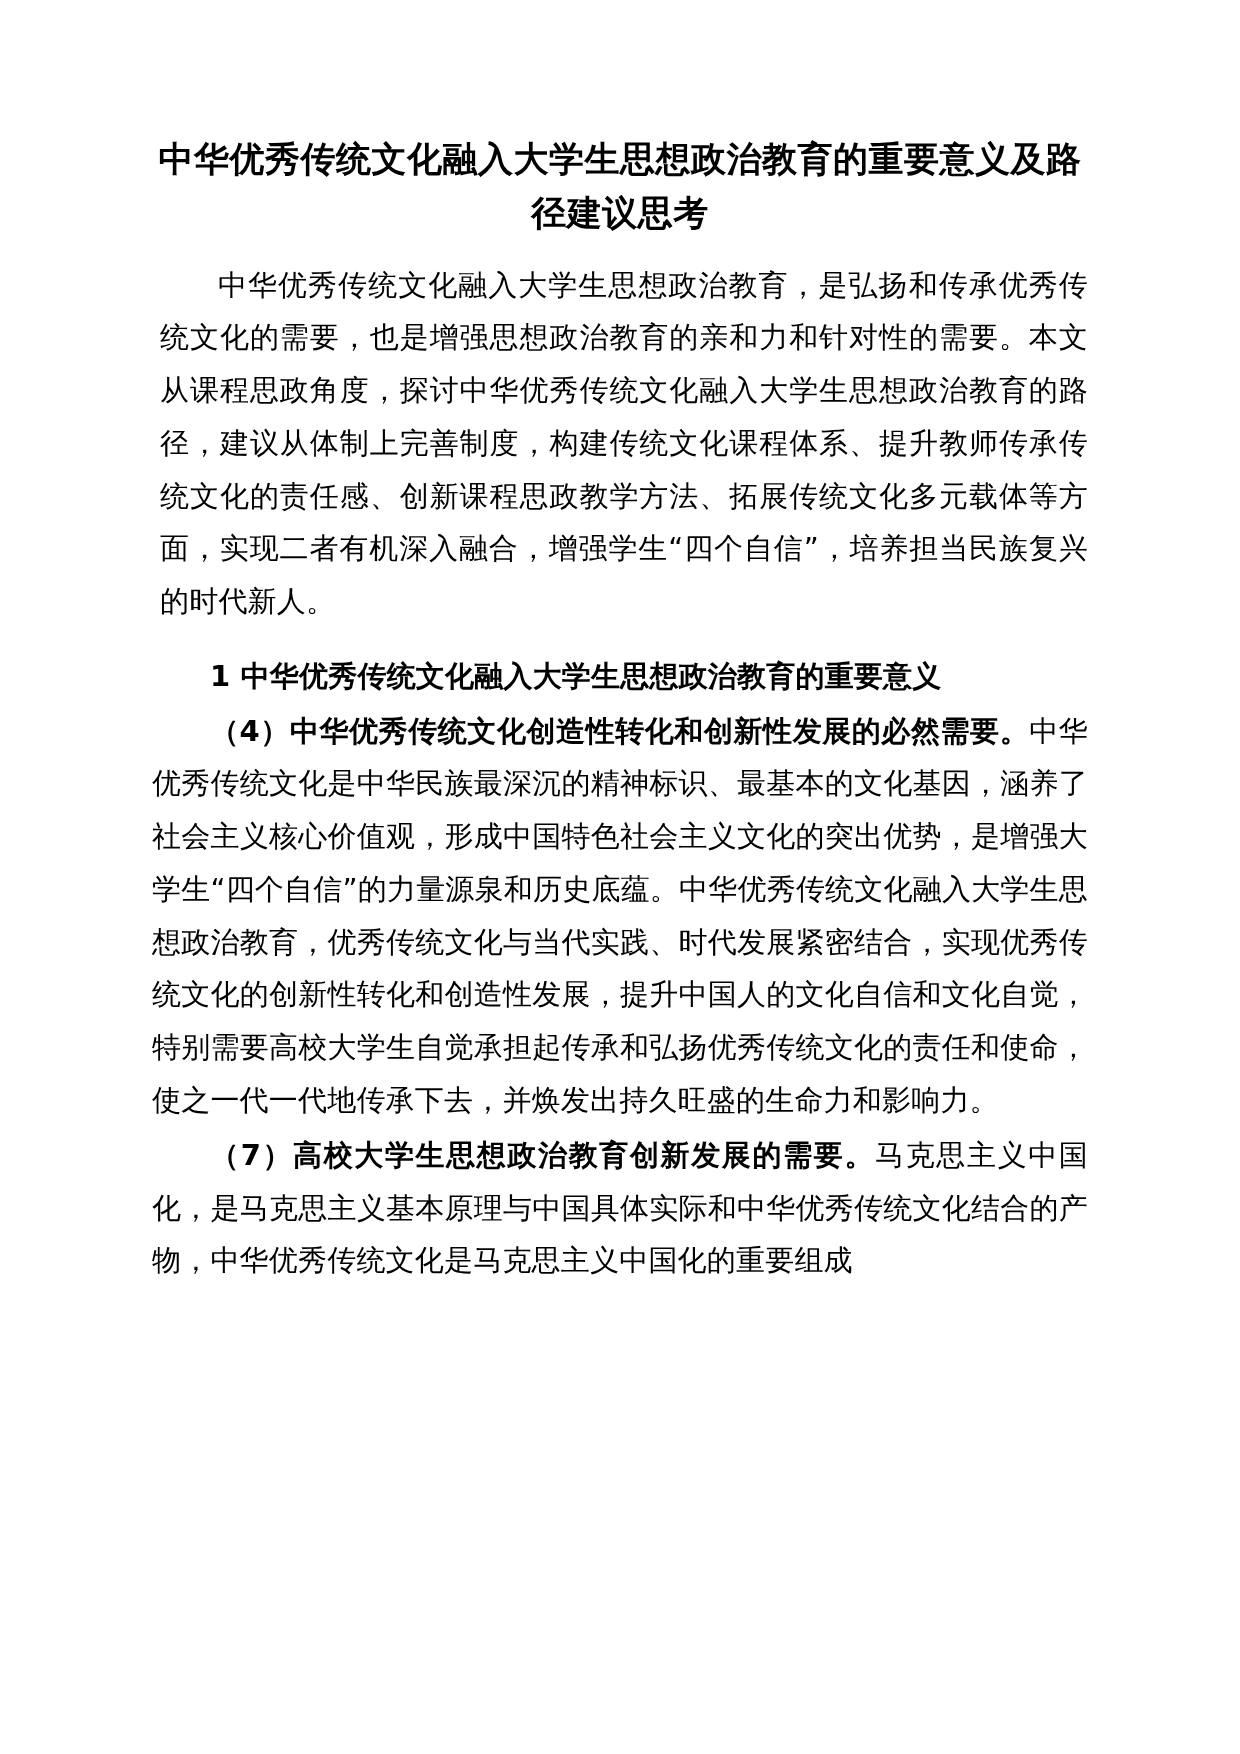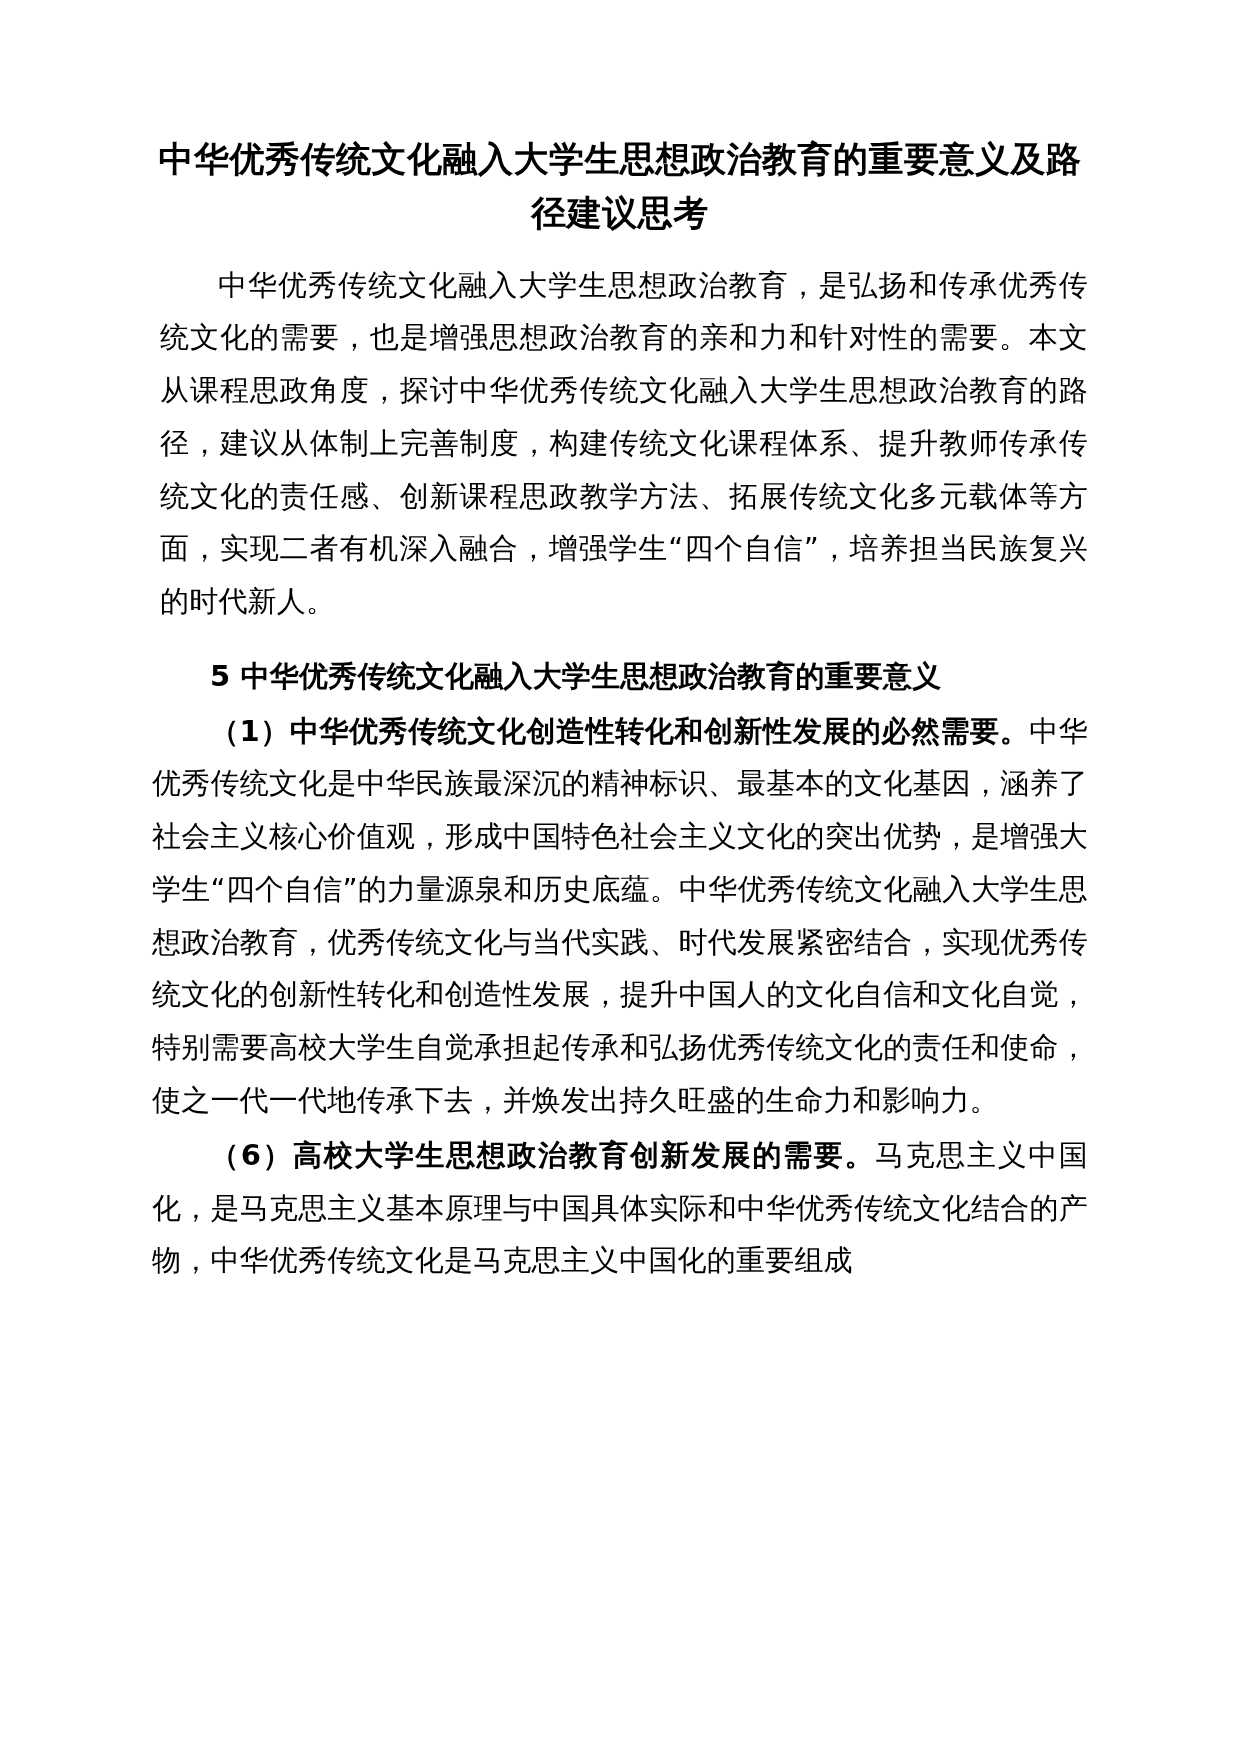--- a/index.html
+++ b/index.html
@@ -66,19 +66,19 @@
 <body>
 
 <div class="page">
 
   <h1 class="doc-title">中华优秀传统文化融入大学生思想政治教育的重要意义及路径建议思考</h1>
 
   <p class="body-para">中华优秀传统文化融入大学生思想政治教育，是弘扬和传承优秀传统文化的需要，也是增强思想政治教育的亲和力和针对性的需要。本文从课程思政角度，探讨中华优秀传统文化融入大学生思想政治教育的路径，建议从体制上完善制度，构建传统文化课程体系、提升教师传承传统文化的责任感、创新课程思政教学方法、拓展传统文化多元载体等方面，实现二者有机深入融合，增强学生“四个自信”，培养担当民族复兴的时代新人。</p>
 
   <div class="section-gap"></div>
 
-  <p class="heading-para">5 中华优秀传统文化融入大学生思想政治教育的重要意义</p>
+  <p class="heading-para">1 中华优秀传统文化融入大学生思想政治教育的重要意义</p>
 
-  <p class="mixed-para"><span class="lead">（1）中华优秀传统文化创造性转化和创新性发展的必然需要。</span><span>中华优秀传统文化是中华民族最深沉的精神标识、最基本的文化基因，涵养了社会主义核心价值观，形成中国特色社会主义文化的突出优势，是增强大学生“四个自信”的力量源泉和历史底蕴。中华优秀传统文化融入大学生思想政治教育，优秀传统文化与当代实践、时代发展紧密结合，实现优秀传统文化的创新性转化和创造性发展，提升中国人的文化自信和文化自觉，特别需要高校大学生自觉承担起传承和弘扬优秀传统文化的责任和使命，使之一代一代地传承下去，并焕发出持久旺盛的生命力和影响力。</span></p>
+  <p class="mixed-para"><span class="lead">（4）中华优秀传统文化创造性转化和创新性发展的必然需要。</span><span>中华优秀传统文化是中华民族最深沉的精神标识、最基本的文化基因，涵养了社会主义核心价值观，形成中国特色社会主义文化的突出优势，是增强大学生“四个自信”的力量源泉和历史底蕴。中华优秀传统文化融入大学生思想政治教育，优秀传统文化与当代实践、时代发展紧密结合，实现优秀传统文化的创新性转化和创造性发展，提升中国人的文化自信和文化自觉，特别需要高校大学生自觉承担起传承和弘扬优秀传统文化的责任和使命，使之一代一代地传承下去，并焕发出持久旺盛的生命力和影响力。</span></p>
 
-  <p class="mixed-para"><span class="lead">（6）高校大学生思想政治教育创新发展的需要。</span><span>马克思主义中国化，是马克思主义基本原理与中国具体实际和中华优秀传统文化结合的产物，中华优秀传统文化是马克思主义中国化的重要组成</span></p>
+  <p class="mixed-para"><span class="lead">（7）高校大学生思想政治教育创新发展的需要。</span><span>马克思主义中国化，是马克思主义基本原理与中国具体实际和中华优秀传统文化结合的产物，中华优秀传统文化是马克思主义中国化的重要组成</span></p>
 
 </div>
 
 </body></html>

